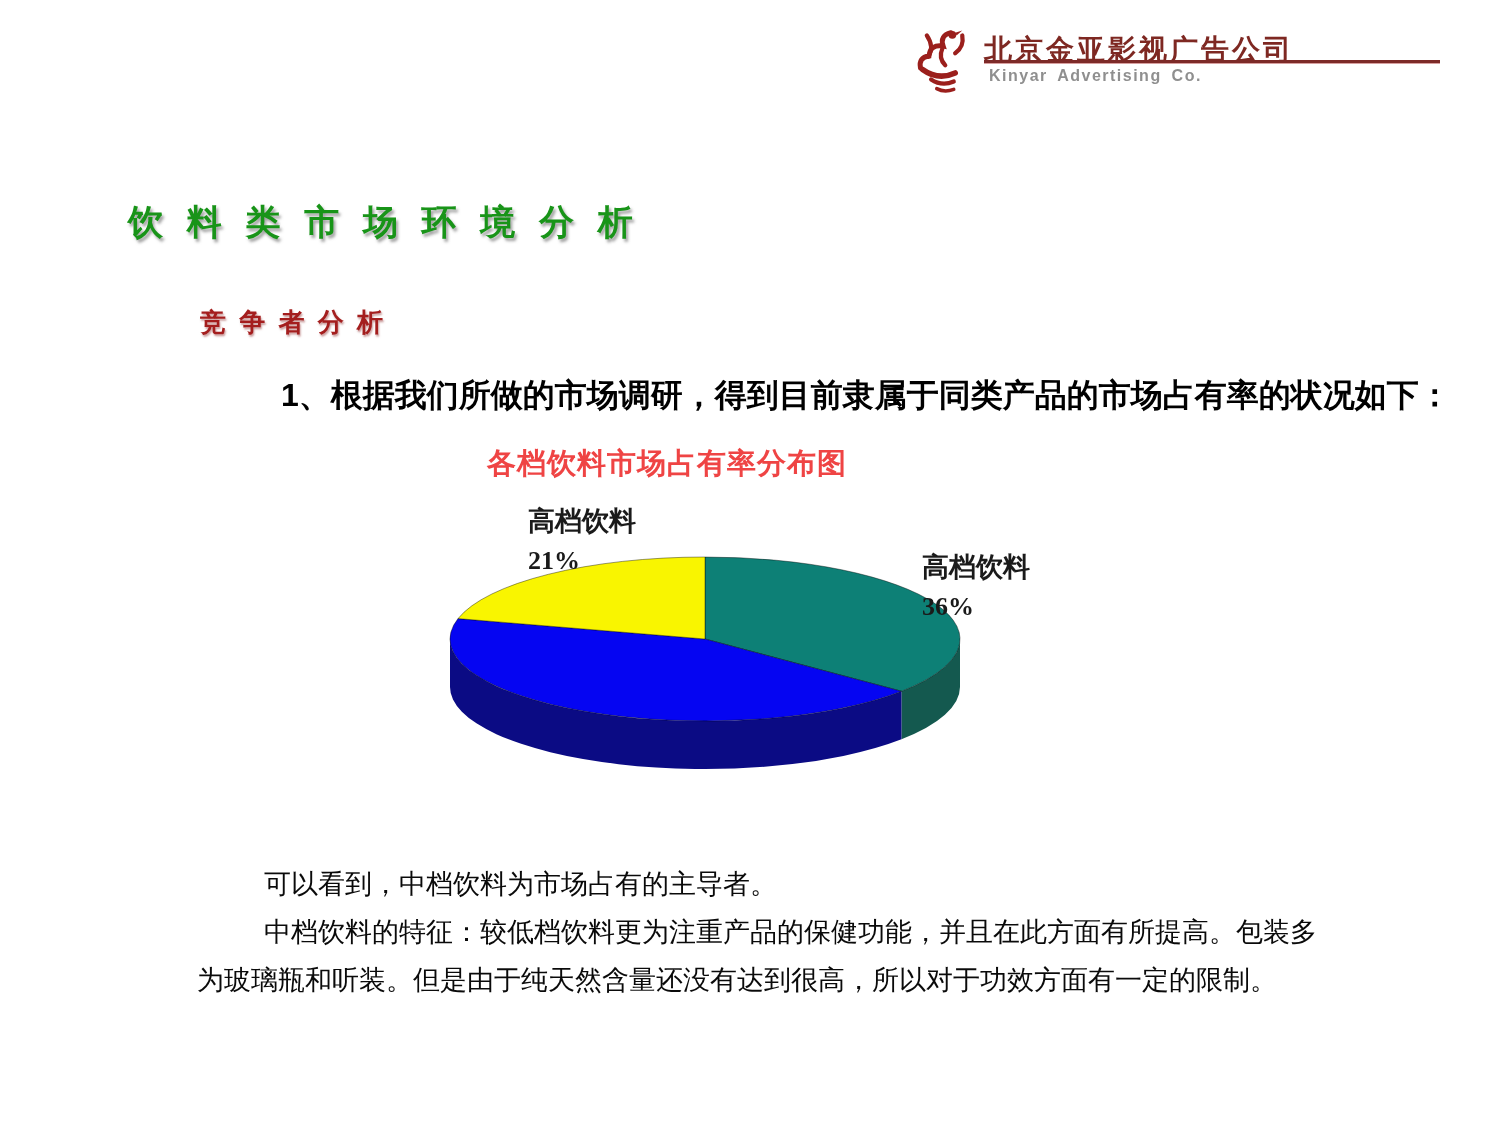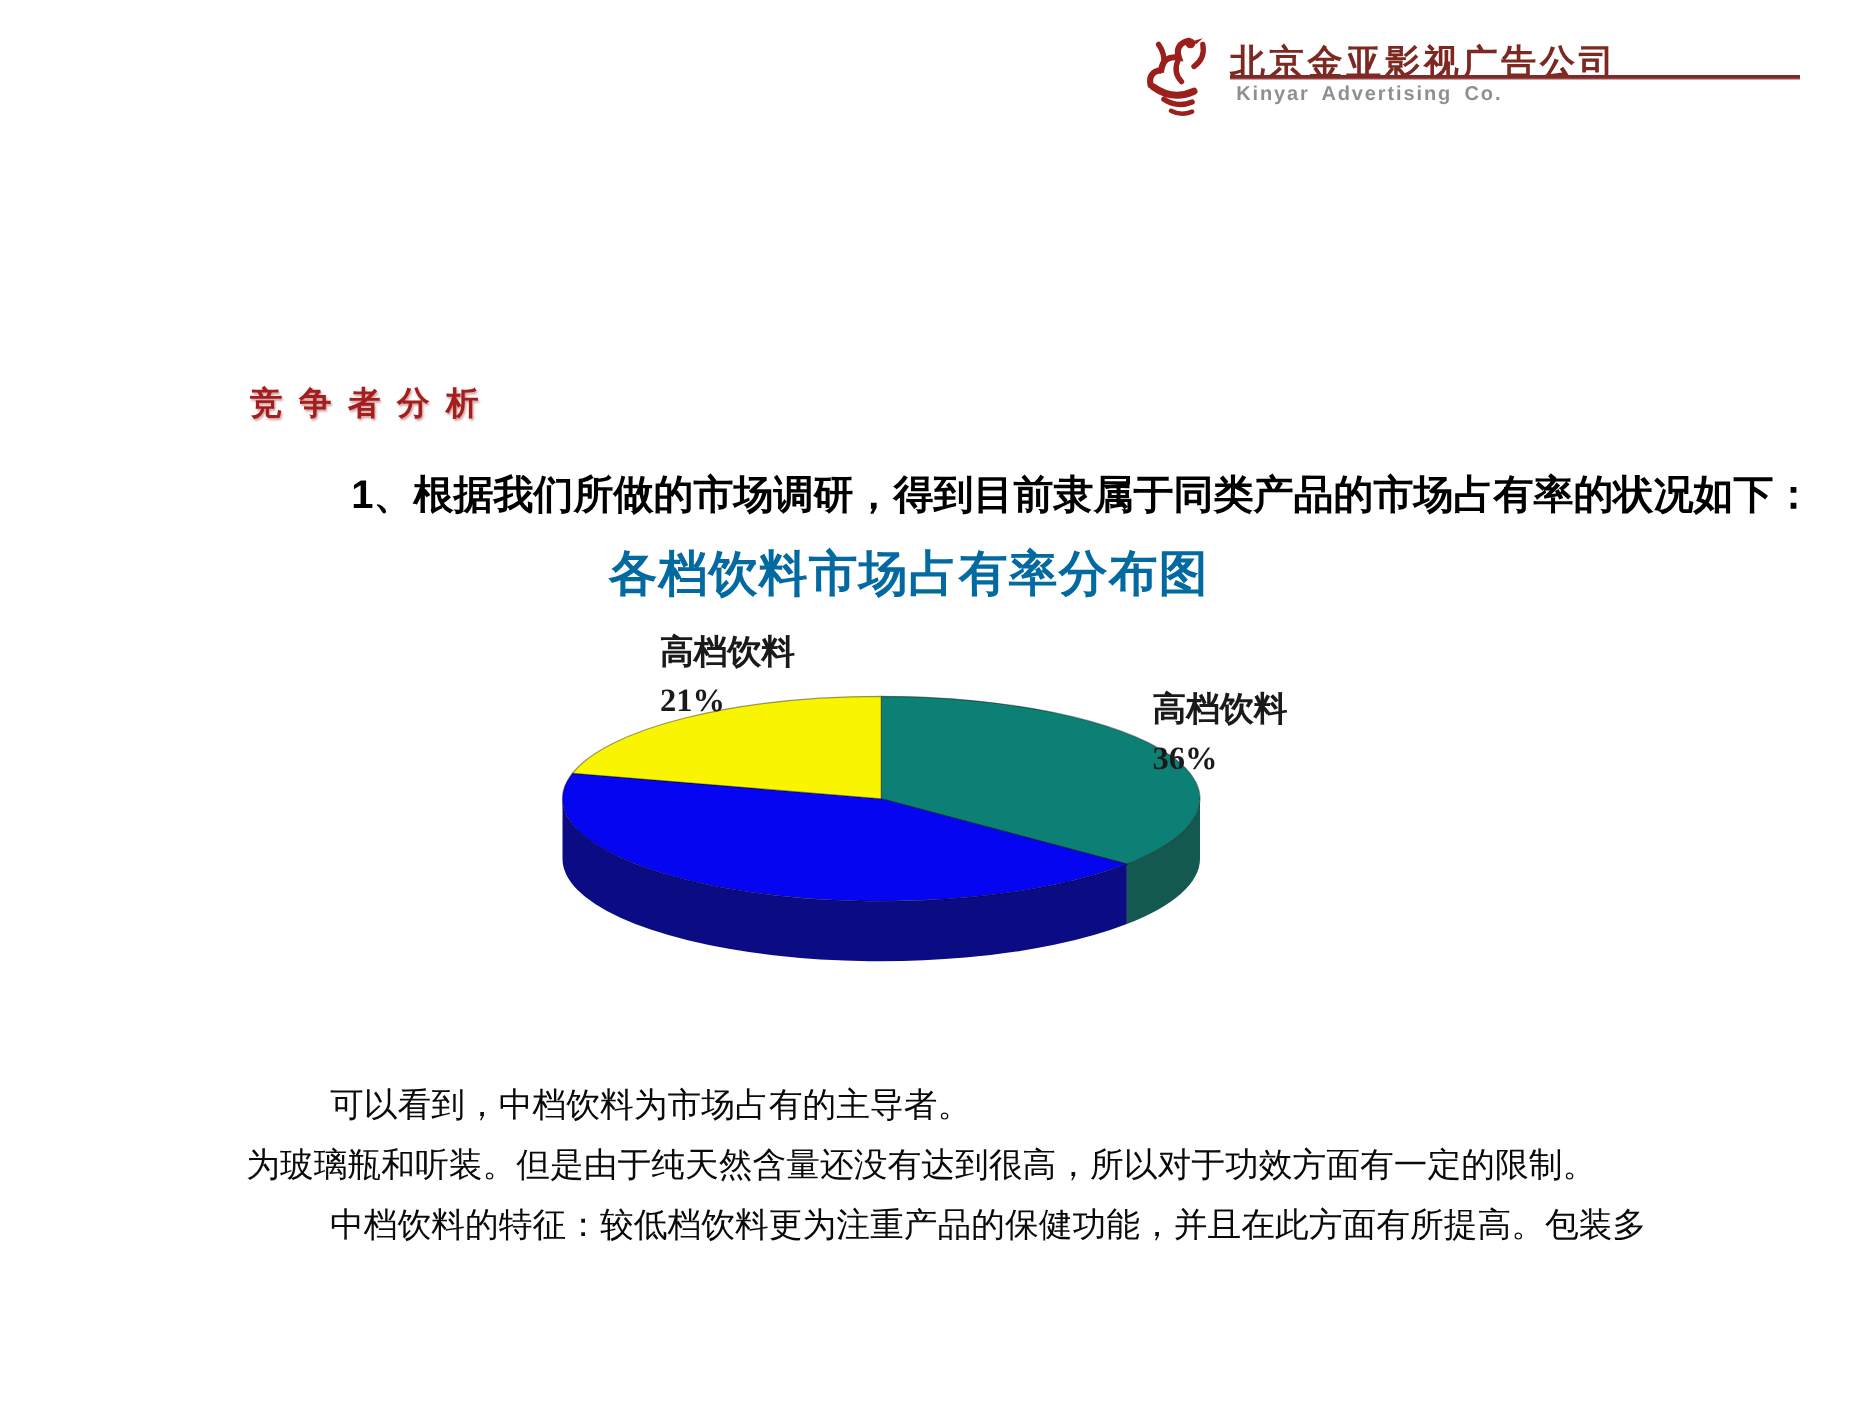--- a/index.html
+++ b/index.html
@@ -40,22 +40,22 @@
     letter-spacing:3px;white-space:nowrap;
     text-shadow:1px 2px 2px rgba(150,60,60,0.5);
   }
   .intro-text{
     position:absolute;left:281px;top:374px;
     font-size:32px;font-weight:bold;color:#000;
     white-space:nowrap;
   }
   
   .chart-title{
-    position:absolute;left:487px;top:432px;
-    font-size:39px;font-weight:bold;color:#0369a1;
+    position:absolute;left:487px;top:444px;
+    font-size:29px;font-weight:bold;color:#ef4444;
     letter-spacing:1px;white-space:nowrap;
   }
   .pie-svg{position:absolute;left:435px;top:498px;width:540px;height:300px;}
   .pie-label{
     position:absolute;
     font-family:"Liberation Serif","DejaVu Serif",serif;
     font-weight:bold;font-size:27px;color:#1a1a1a;
     line-height:39px;z-index:5;
   }
   .pie-label .pct{font-size:26px;}
@@ -85,20 +85,21 @@
       <path d="M36 74 q15 10 32 3" stroke-width="6"></path>
       <path d="M44 87 q11 6 24 1" stroke-width="5"></path>
     </g>
     <circle cx="66" cy="11" r="5.5" fill="#9b1f1c"></circle>
     <path d="M70 8 l10 -3 -8 7 z" fill="#9b1f1c"></path>
   </svg>
   <div class="company-cn">北京金亚影视广告公司</div>
   <div class="logo-divider"></div>
   <div class="company-en">Kinyar Advertising Co.</div>
 
+  <div class="page-title">饮 料 类 市 场 环 境 分 析</div>
   <div class="section-subtitle">竞 争 者 分 析</div>
   <div class="intro-text">1、根据我们所做的市场调研，得到目前隶属于同类产品的市场占有率的状况如下：</div>
 
   <div class="chart-title">各档饮料市场占有率分布图</div>
 
   <svg class="pie-svg" viewBox="0 0 540 300" xmlns="http://www.w3.org/2000/svg">
       <path d="M525 141 A255 82 0 0 1 466.4808769078263 193.26876715939252 L466.4808769078263 241.26876715939252 A255 82 0 0 0 525 189 Z" fill="#14594f"></path>
       <path d="M466.4808769078263 193.26876715939252 A255 82 0 0 1 15 141.00000000000003 L15 189.00000000000003 A255 82 0 0 0 466.4808769078263 241.26876715939252 Z" fill="#0b0b84"></path>
       <path d="M270 141 L270 59 A255 82 0 0 1 466.4808769078263 193.26876715939252 Z" fill="#0d8076" stroke="rgba(0,0,0,0.4)" stroke-width="1"></path>
       <path d="M270 141 L466.4808769078263 193.26876715939252 A255 82 0 0 1 23.011293912199022 120.60742925248196 Z" fill="#0505f2" stroke="rgba(0,0,0,0.4)" stroke-width="1"></path>
@@ -109,17 +110,17 @@
     <div class="name">高档饮料</div>
     <div class="pct">21%</div>
   </div>
   <div class="pie-label pie-label-low">
     <div class="name">高档饮料</div>
     <div class="pct">36%</div>
   </div>
 
   <div class="body-paragraph">
     <div class="line indent">可以看到，中档饮料为市场占有的主导者。</div>
+    <div class="line indent">中档饮料的特征：较低档饮料更为注重产品的保健功能，并且在此方面有所提高。包装多</div>
     <div class="line">为玻璃瓶和听装。但是由于纯天然含量还没有达到很高，所以对于功效方面有一定的限制。</div>
-    <div class="line indent">中档饮料的特征：较低档饮料更为注重产品的保健功能，并且在此方面有所提高。包装多</div>
   </div>
 
 </div>
 
 </body></html>

